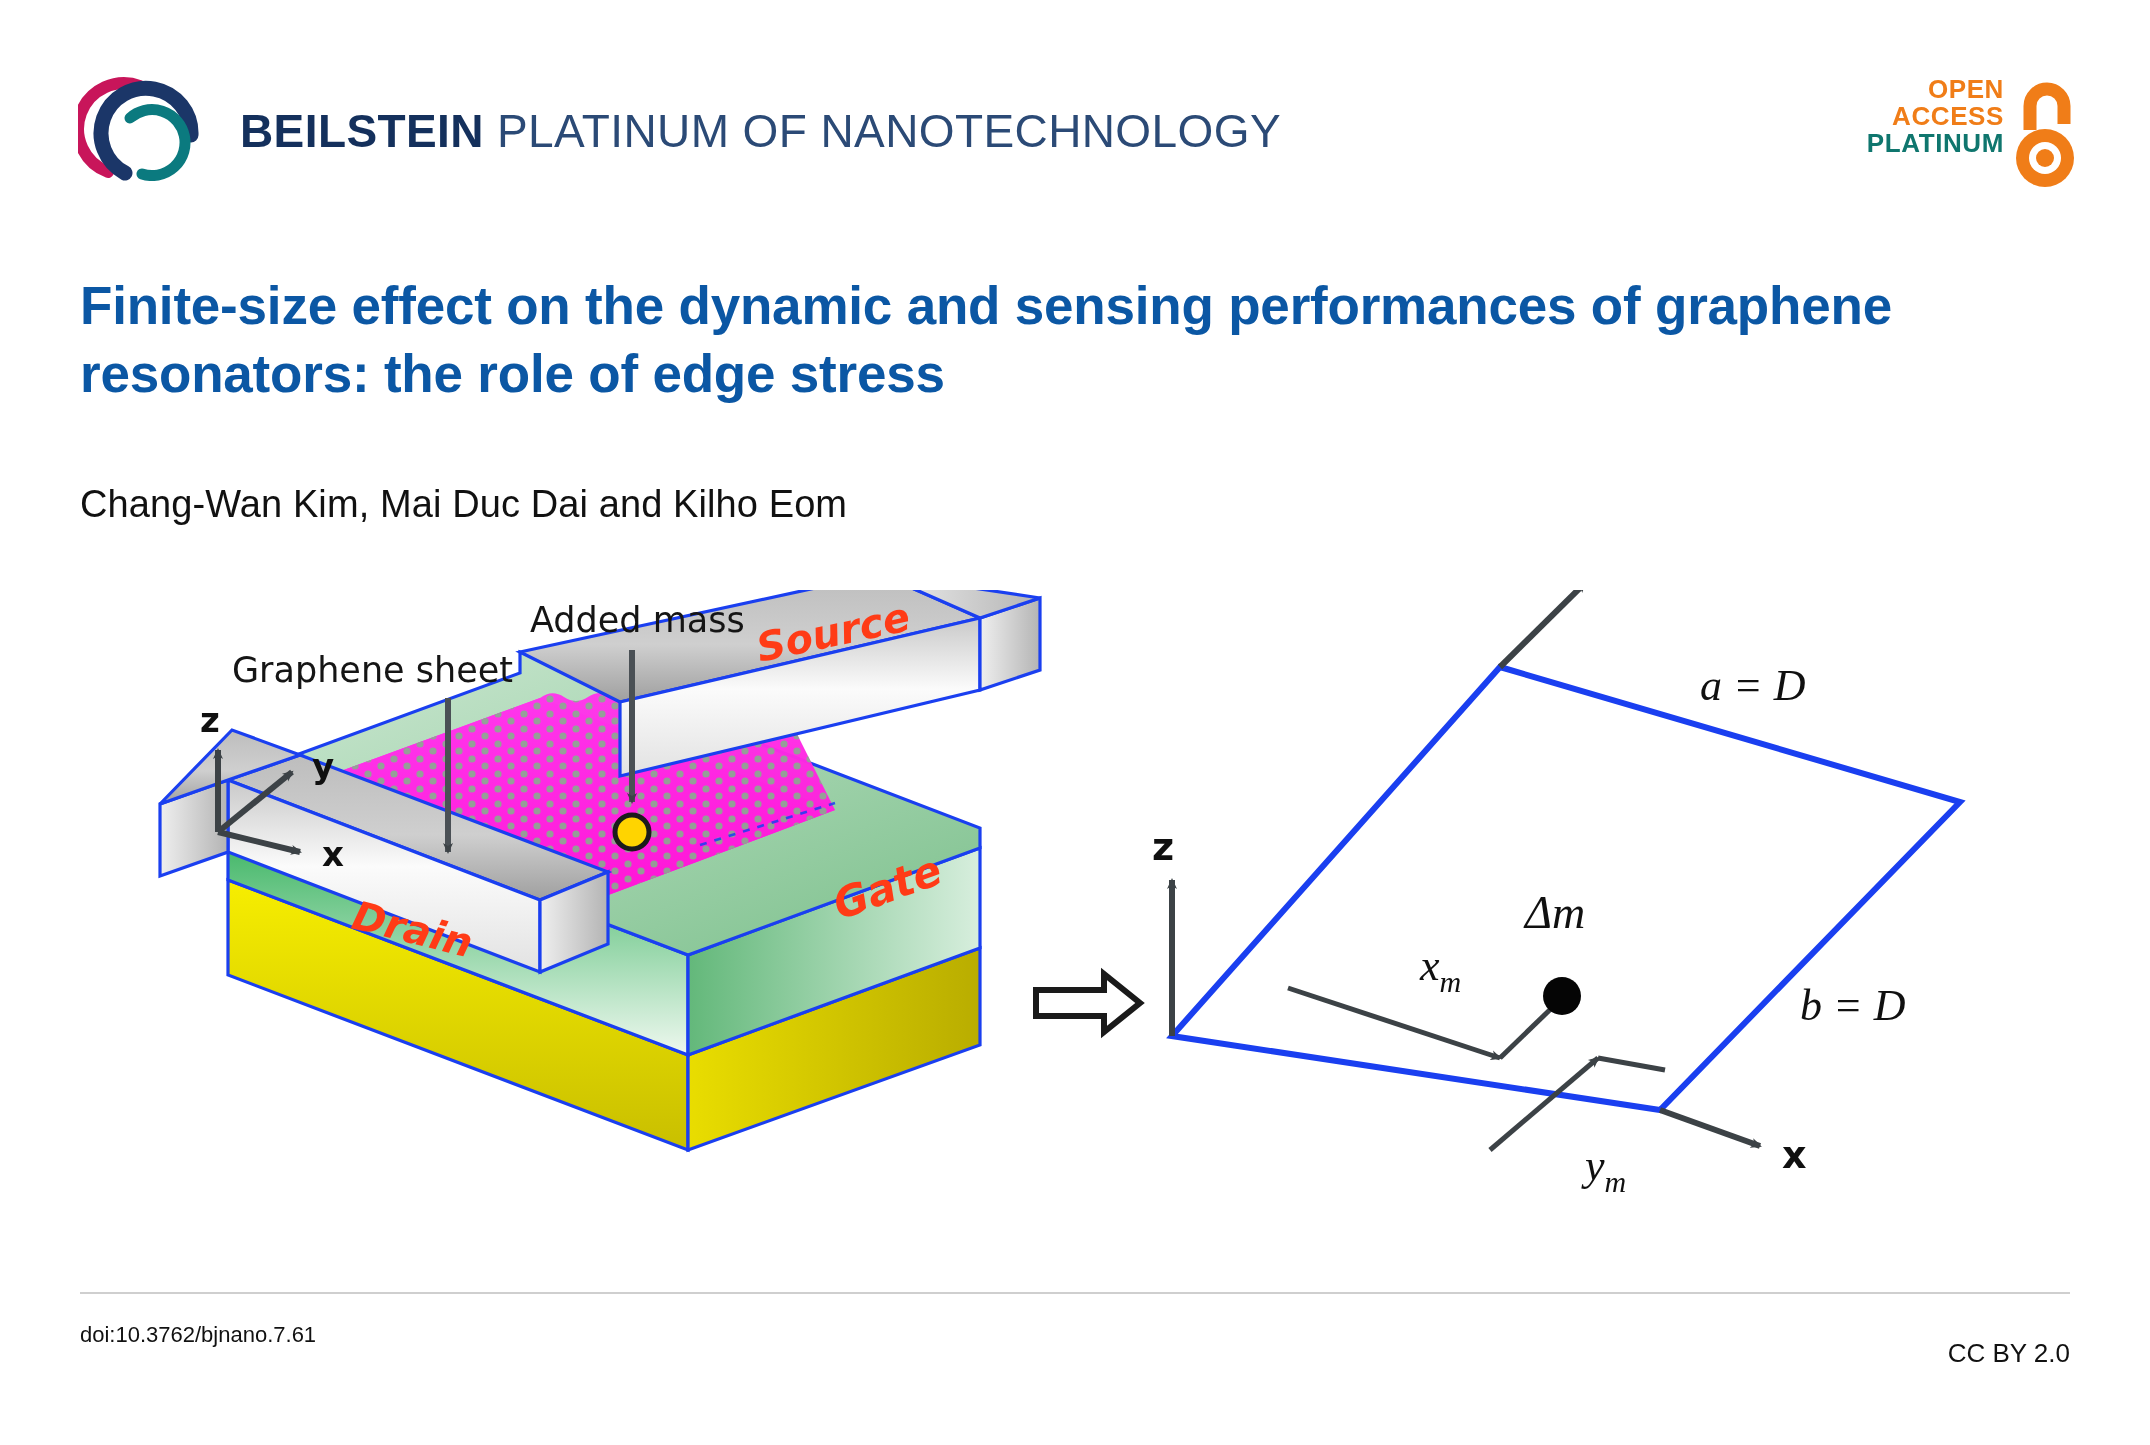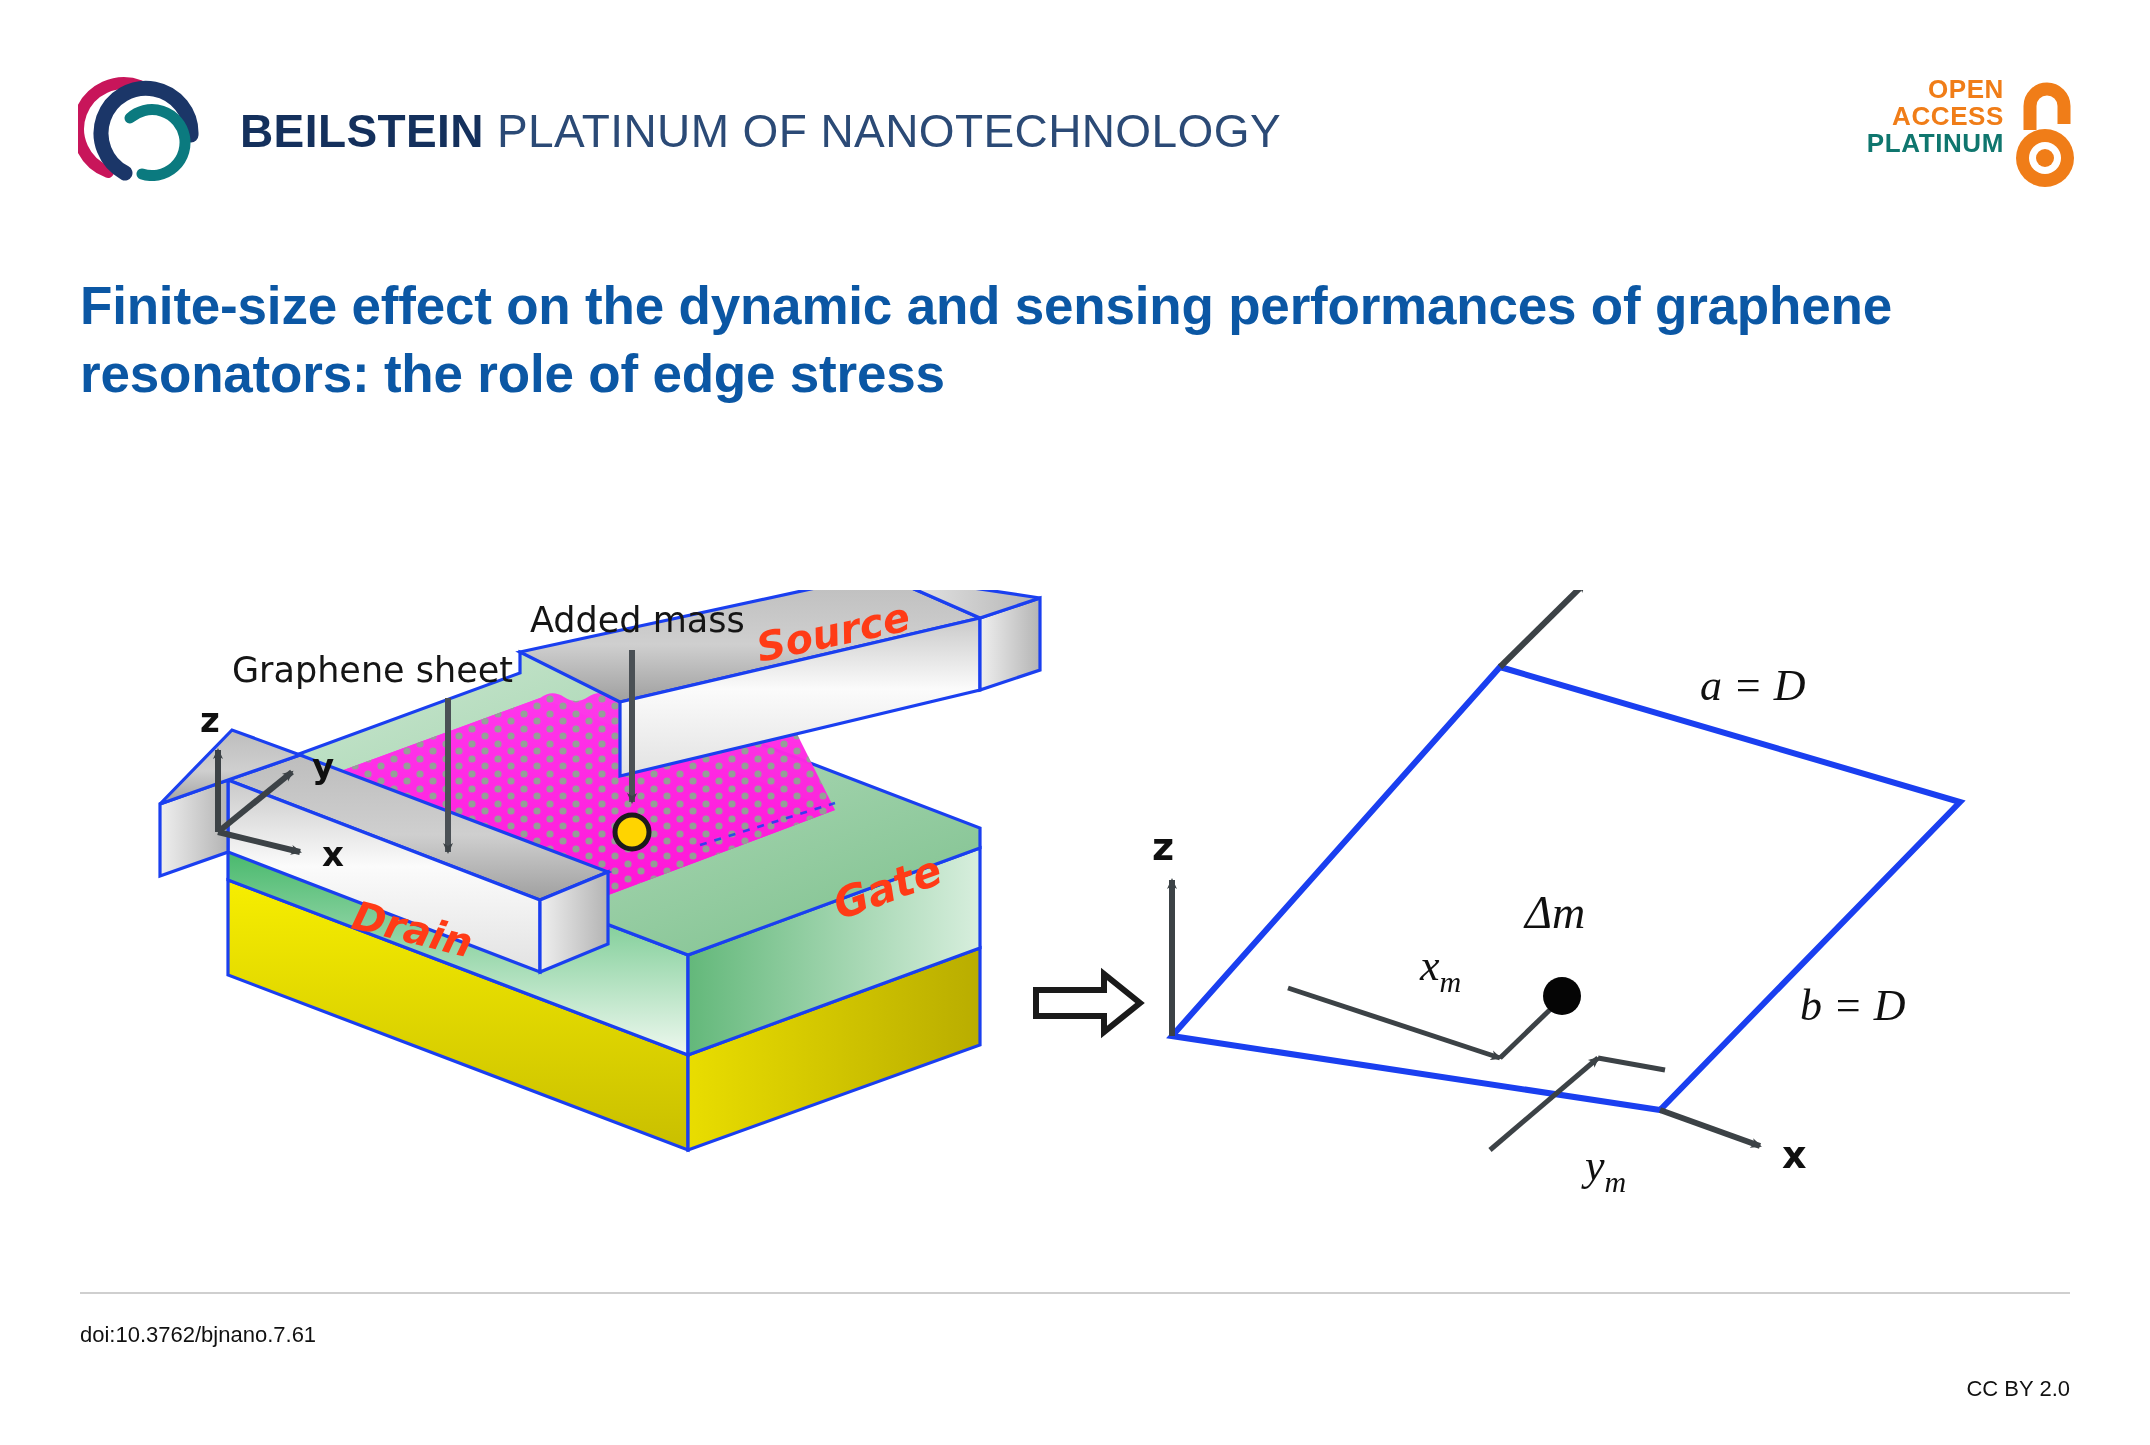--- a/index.html
+++ b/index.html
@@ -25,21 +25,21 @@
          font-weight:bold;font-size:53px;line-height:1.28;letter-spacing:-.2px;}
   .authors{position:absolute;left:80px;top:483px;color:#111;font-size:38px;letter-spacing:.1px;}
 
   
   .figure{position:absolute;left:0px;top:590px;width:2150px;height:660px;}
   .fig-svg{display:block;width:2150px;height:660px;}
 
   
   .rule{position:absolute;left:80px;top:1292px;width:1990px;height:2px;background:#cfcfcf;}
   .doi{position:absolute;left:80px;top:1322px;color:#111;font-size:22px;}
-  .license{position:absolute;right:80px;top:1376px;color:#111;font-size:22px;}
+  .license{position:absolute;right:80px;top:1338px;color:#111;font-size:26px;}
 
   .lbl{font-family:"DejaVu Sans",sans-serif;}
 </style>
 </head>
 <body>
 
 <div class="page">
 
   <div class="masthead">
 
@@ -68,20 +68,21 @@
           <path d="M22 52 L22 28 A17 17 0 0 1 56 28 L56 46" fill="none" stroke="#f07d18" stroke-width="13"></path>
           <circle cx="37" cy="80" r="29" fill="#f07d18"></circle>
           <circle cx="37" cy="80" r="16" fill="#ffffff"></circle>
           <circle cx="37" cy="80" r="9" fill="#f07d18"></circle>
         </svg>
       </div>
     </div>
   </div>
 
   <div class="title">Finite-size effect on the dynamic and sensing performances of graphene resonators: the role of edge stress</div>
+  <div class="authors">Chang-Wan Kim, Mai Duc Dai and Kilho Eom</div>
 
   <div class="figure">
     <svg class="fig-svg" viewBox="0 0 2150 660">
       <defs>
         <linearGradient id="elecTop" x1="0" y1="0" x2="0" y2="1">
           <stop offset="0%" stop-color="#bdbdbd"></stop>
           <stop offset="55%" stop-color="#cfcfcf"></stop>
           <stop offset="100%" stop-color="#9f9f9f"></stop>
         </linearGradient>
         <linearGradient id="elecFace" x1="0" y1="0" x2="0" y2="1">

